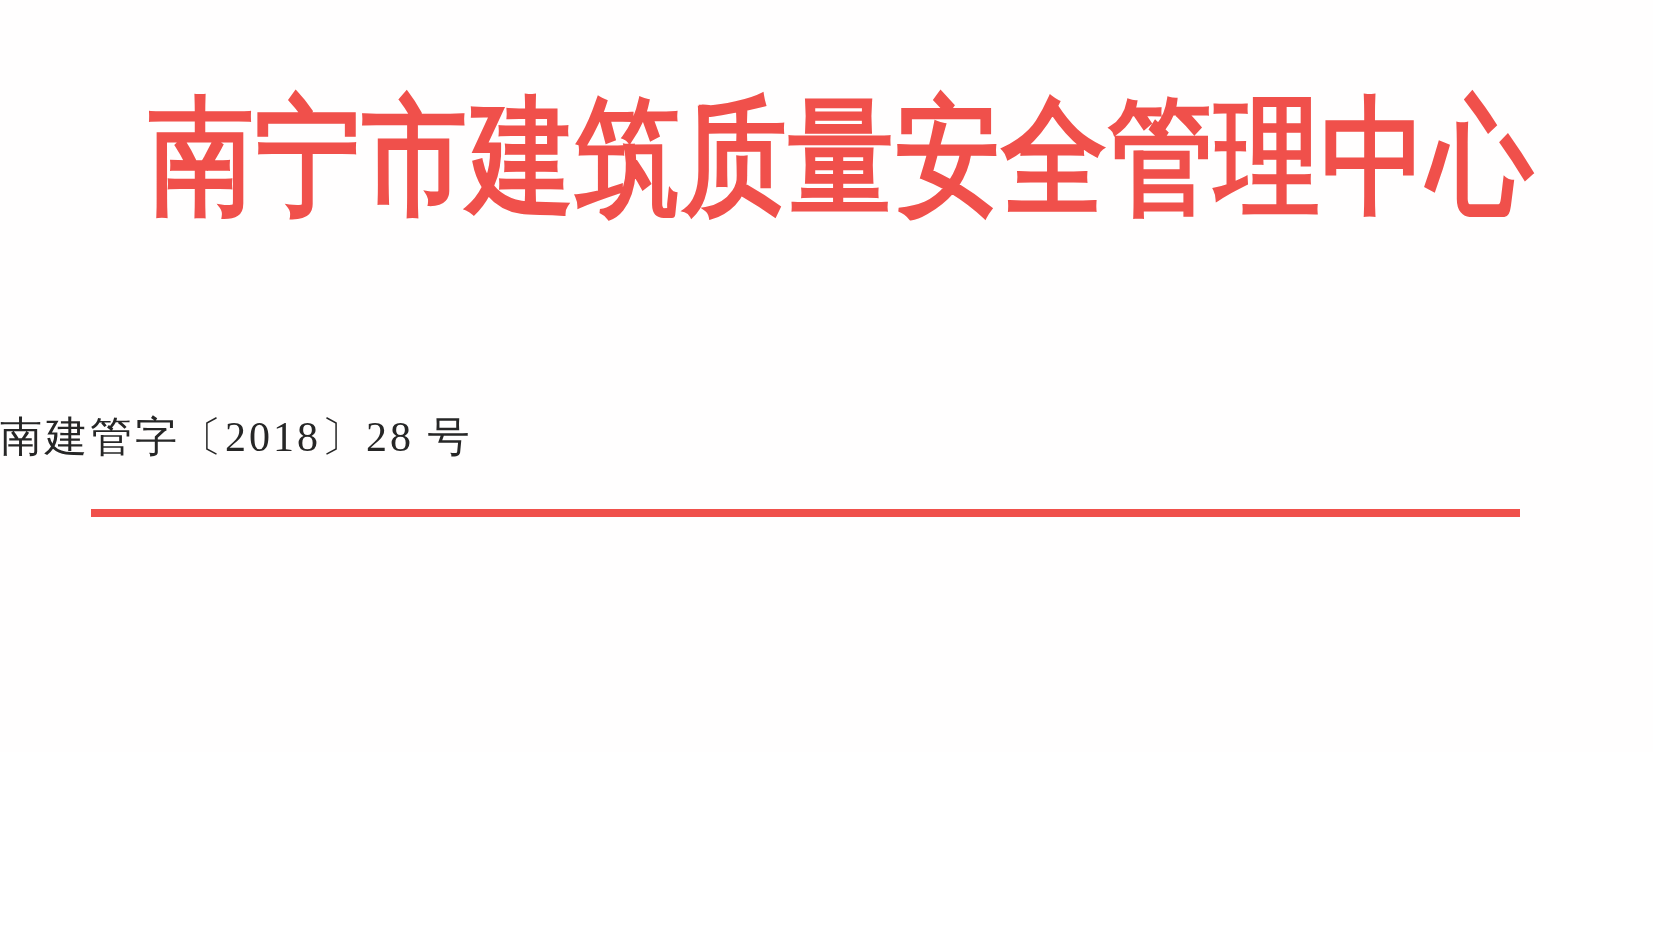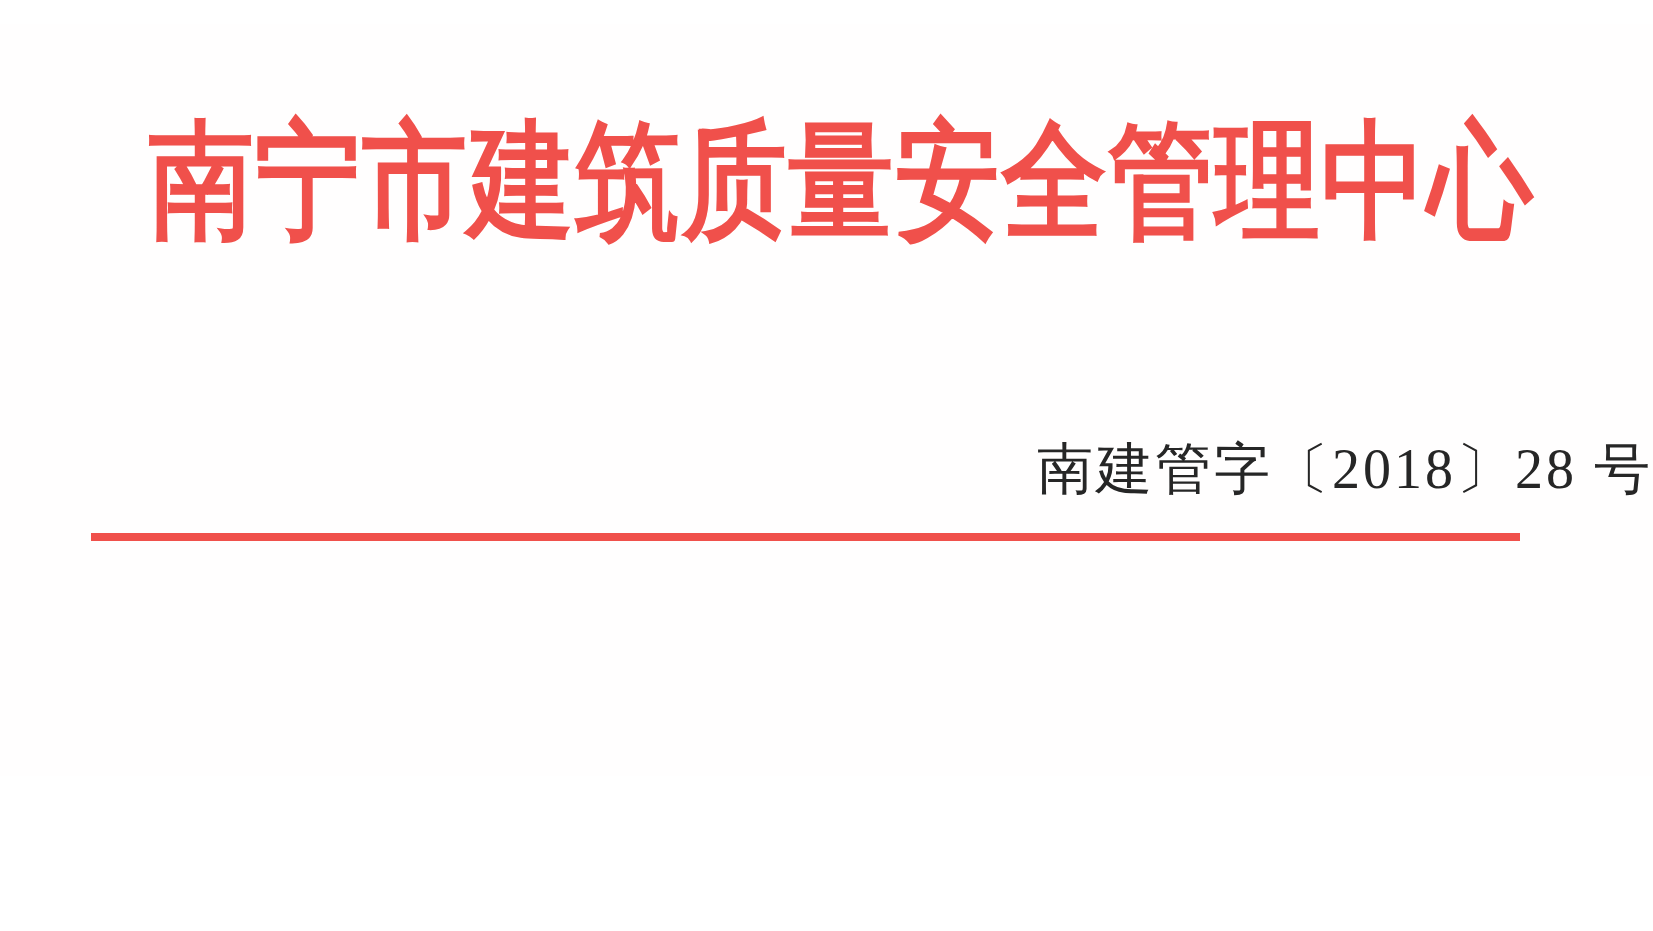--- a/index.html
+++ b/index.html
@@ -7,21 +7,20 @@
     padding: 0;
     background: #ffffff;
   }
   .page {
     position: relative;
     width: 1653px;
     height: 752px;
     background: #fffefe;
     overflow: hidden;
     font-family: "Liberation Serif", "DejaVu Serif", serif;
-    margin-top: 24px;
   }
 
   
   .letterhead {
     position: absolute;
     top: 94px;
     left: 0;
     width: 100%;
     text-align: center;
     font-size: 128px;
@@ -33,22 +32,22 @@
     transform-origin: 50% 50%;
     white-space: nowrap;
   }
 
   
   .doc-number {
     position: absolute;
     top: 412px;
     left: 0;
     width: 100%;
-    text-align: right;
-    font-size: 56px;
+    text-align: left;
+    font-size: 42px;
     font-weight: 400;
     line-height: 1.2;
     color: #262626;
     letter-spacing: 3px;
     white-space: nowrap;
   }
 
   
   .red-rule {
     position: absolute;

